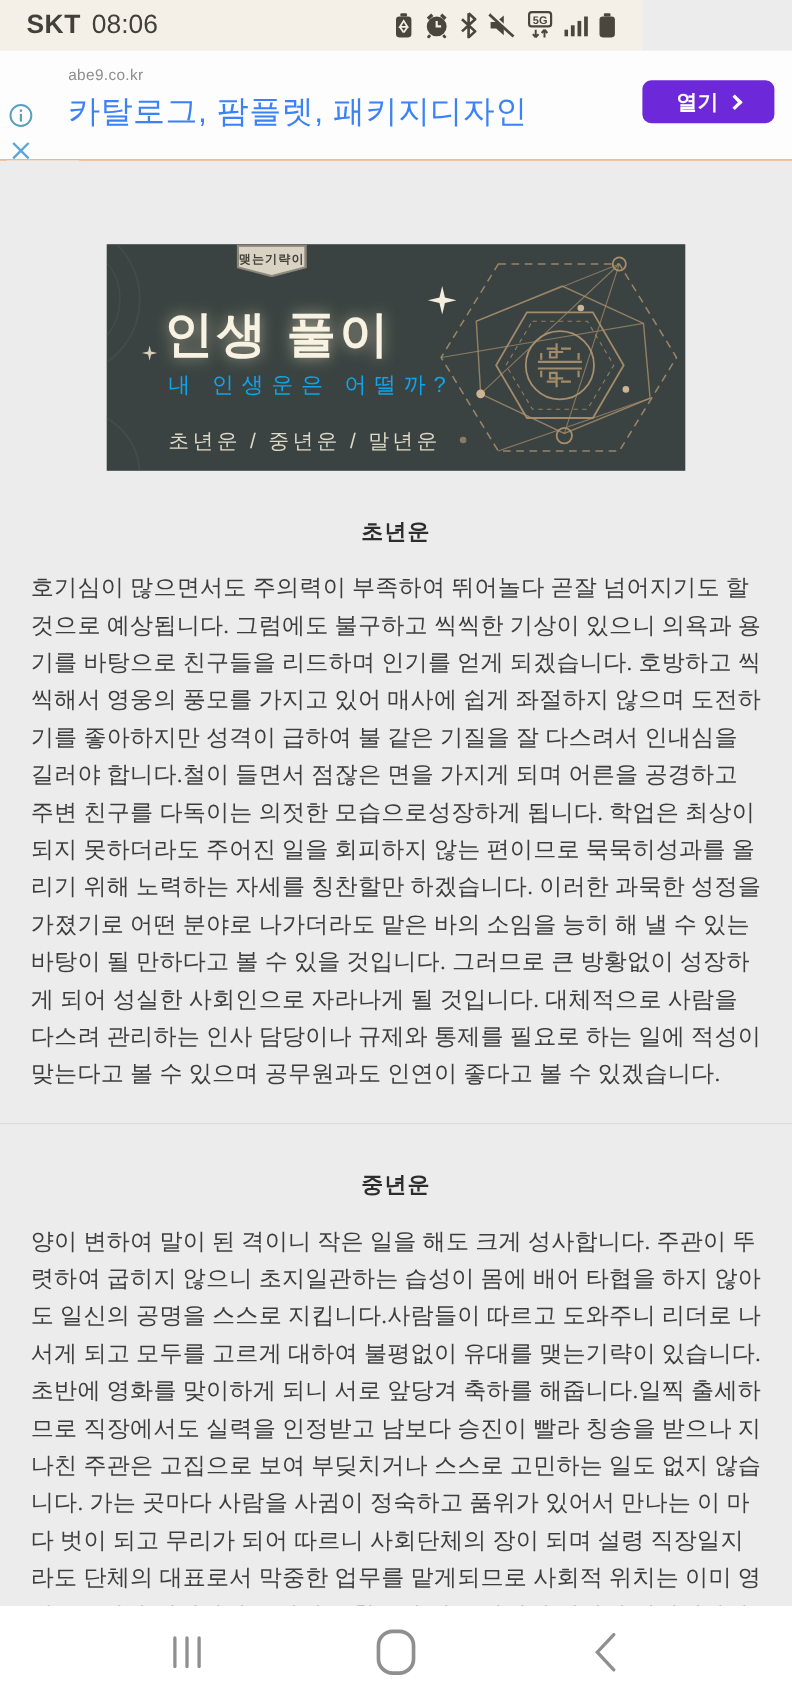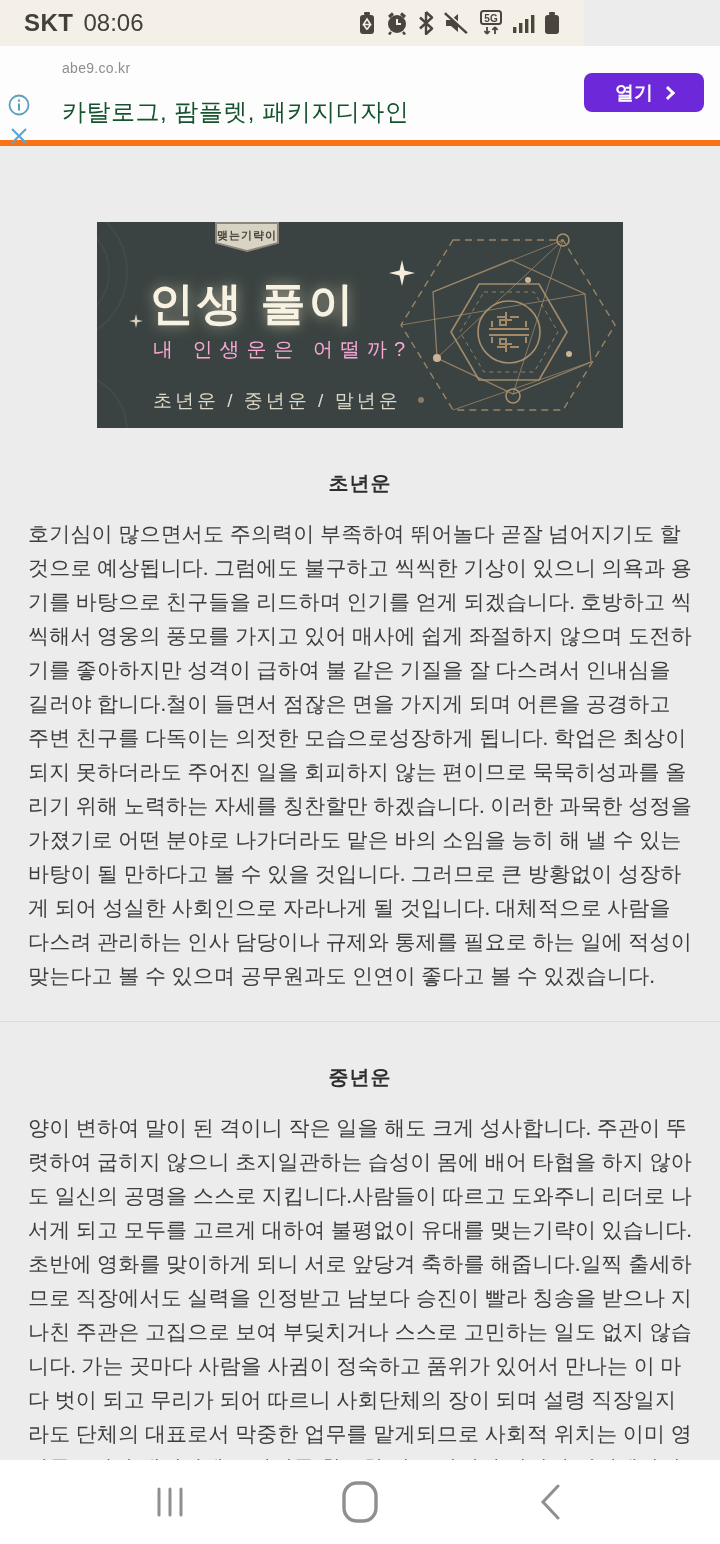--- a/index.html
+++ b/index.html
@@ -12,26 +12,26 @@
     background:#f4f0e7; display:flex; align-items:center; justify-content:space-between;
     padding:0 24px; }
   .sb-left { display:flex; align-items:baseline; gap:10px; color:#43403a; }
   .sb-carrier { font-size:24px; font-weight:600; letter-spacing:.5px; }
   .sb-time { font-size:24px; font-weight:400; }
   .sb-icons { display:flex; align-items:center; gap:9px; }
   .sb-icons svg { display:block; }
 
   
   .ad-bar { position:absolute; top:46px; left:0; width:720px; height:100px;
-    background:#fdfdfd; border-bottom:6px solid #f97316; }
+    background:#fdfdfd; border-bottom:1px solid #f97316; }
   .ad-leftcol { position:absolute; left:6px; top:48px; width:26px; display:flex;
     flex-direction:column; align-items:center; gap:6px; }
   .ad-text { position:absolute; left:62px; top:14px; }
   .ad-url { font-size:14px; color:#8d8d8d; letter-spacing:.3px; }
-  .ad-title { margin-top:20px; font-size:24px; color:#14532d; font-weight:500; letter-spacing:.5px; }
+  .ad-title { margin-top:6px; font-size:29px; color:#3b82f6; font-weight:500; letter-spacing:.5px; }
   .open-btn { position:absolute; right:16px; top:27px; width:120px; height:39px;
     background:#6d28d9; border:none; border-radius:8px; color:#ffffff; font-size:19px;
     font-weight:600; display:flex; align-items:center; justify-content:center; gap:10px;
     cursor:pointer; font-family:inherit; }
   .open-btn .chev { width:10px; height:10px; border-right:3px solid #fff; border-top:3px solid #fff;
     transform:rotate(45deg); margin-top:1px; }
 
   
   .collapse-tab { position:absolute; top:146px; left:6px; width:66px; height:30px;
     background:#fdfdfd; border-radius:0 0 14px 14px; box-shadow:0 2px 4px rgba(0,0,0,.12);
@@ -48,21 +48,21 @@
   .banner-badge { position:absolute; left:118px; top:0; width:64px; height:30px; }
   .badge-outer { position:absolute; inset:0; background:#8d867a;
     clip-path:polygon(0 0,100% 0,100% 72%,50% 100%,0 72%); }
   .badge-inner { position:absolute; inset:2px; background:#d9d3c4;
     clip-path:polygon(0 0,100% 0,100% 70%,50% 100%,0 70%);
     display:flex; align-items:center; justify-content:center; }
   .badge-inner span { font-size:11px; font-weight:700; color:#44423a; letter-spacing:1px; padding-bottom:4px; }
   .banner-title { position:absolute; left:52px; top:52px; font-size:45px; font-weight:700;
     color:#f8f2e2; letter-spacing:3px; text-shadow:0 0 14px rgba(255,242,210,.55); }
   .banner-subtitle { position:absolute; left:56px; top:114px; font-size:20px;
-    color:#f9a8d4; letter-spacing:7px; }
+    color:#0ea5e9; letter-spacing:7px; }
   .banner-menu { position:absolute; left:56px; top:166px; font-size:19px;
     color:#ded8c8; letter-spacing:3px; }
   .banner-emblem { position:absolute; right:0; top:0; }
   .banner-deco { position:absolute; left:-60px; top:-40px; opacity:.25; }
   .sparkle-big { position:absolute; left:292px; top:38px; }
   .sparkle-small { position:absolute; left:32px; top:92px; }
 
   
   .section { padding:42px 20px 28px; }
   .section + .section { border-top:1px solid #dcdcdc; }

